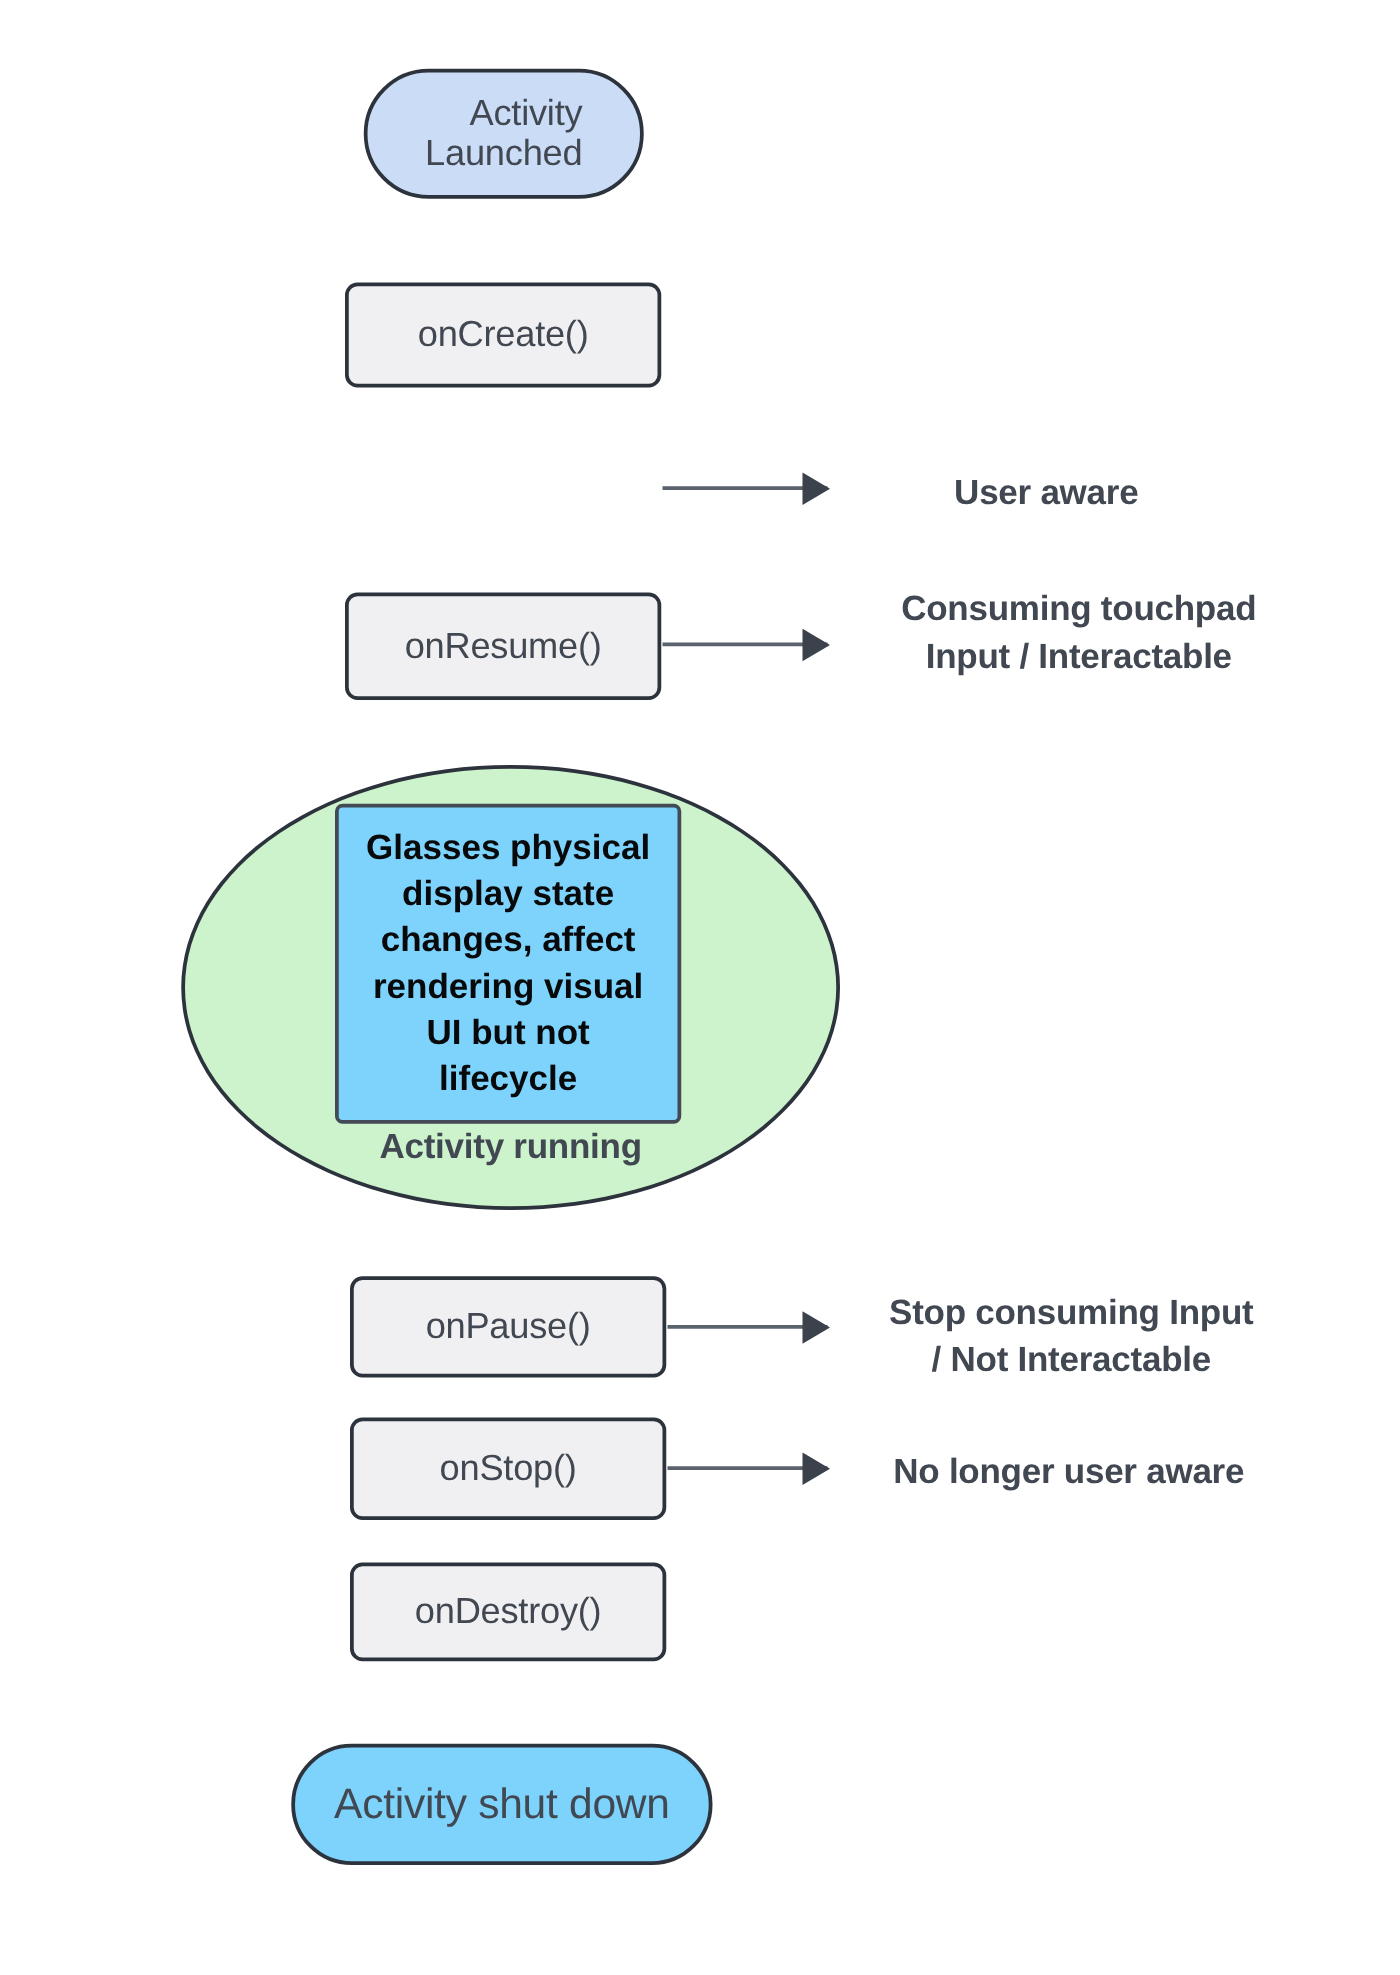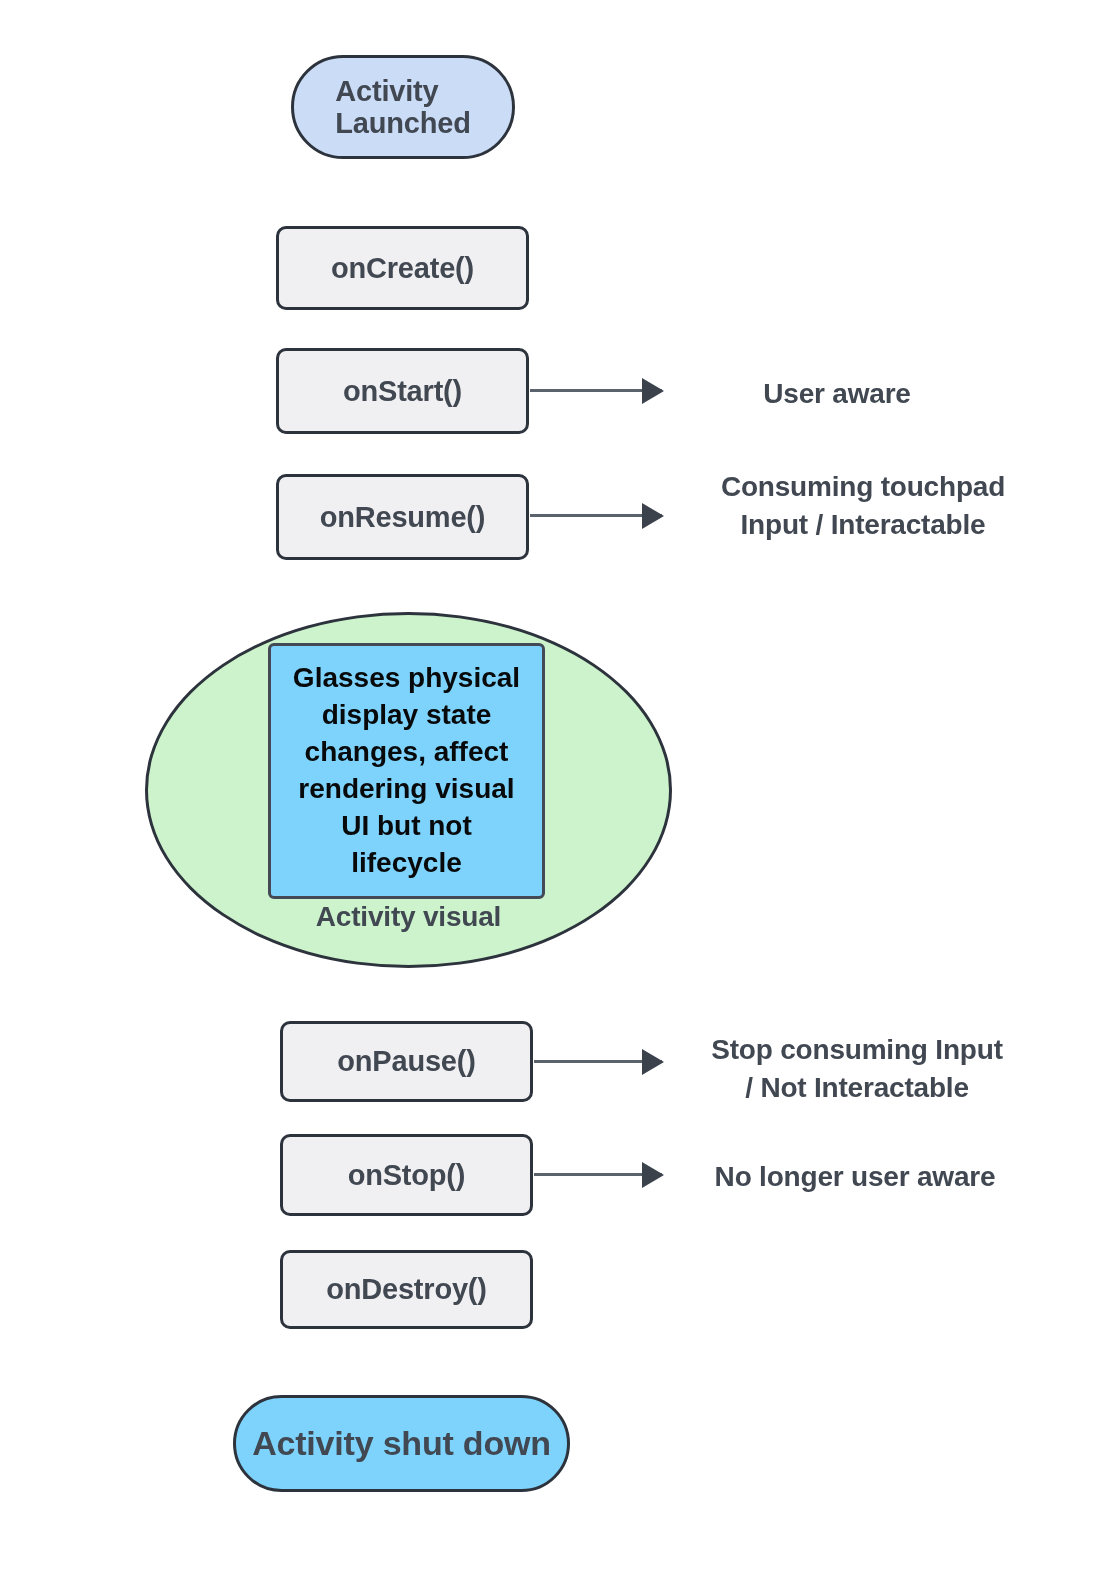--- a/index.html
+++ b/index.html
@@ -18,24 +18,24 @@
     overflow: hidden;
   }
 
   
   .node {
     position: absolute;
     box-sizing: border-box;
     display: flex;
     align-items: center;
     justify-content: center;
-    text-align: left;
+    text-align: right;
     border: 3px solid #2d333c;
     color: #414852;
-    font-weight: bold;
+    font-weight: normal;
     line-height: 1.12;
     white-space: pre-line;
   }
 
   .pill {
     border-radius: 999px;
   }
 
   .method-box {
     background: #f0f0f2;
@@ -125,33 +125,32 @@
 </head>
 <body>
 
 <div id="canvas">
 
   <div class="node pill start-node" style="left:291px; top:55px; width:224px; height:104px;">Activity
 Launched</div>
 
   <div class="node method-box" style="left:276px; top:226px; width:253px; height:84px;">onCreate()</div>
 
-  <div class="node method-box" style="left:276px; top:348px; width:253px; height:86px;">onStart()</div>
 
   <div class="arrow" style="left:530px; top:389px; width:132px;"></div>
   <div class="side-label" style="left:692px; top:375px; width:290px;">User aware</div>
 
   <div class="node method-box" style="left:276px; top:474px; width:253px; height:86px;">onResume()</div>
 
   <div class="arrow" style="left:530px; top:514px; width:132px;"></div>
   <div class="side-label" style="left:683px; top:468px; width:360px;">Consuming touchpad
 Input / Interactable</div>
 
   <div class="running-ellipse" style="left:145px; top:612px; width:527px; height:356px;">
-    <div class="running-label" style="left:0; top:286px;">Activity visual</div>
+    <div class="running-label" style="left:0; top:286px;">Activity running</div>
   </div>
 
   <div class="inner-note" style="left:268px; top:643px; width:277px; height:256px;">Glasses physical
 display state
 changes, affect
 rendering visual
 UI but not
 lifecycle</div>
 
   <div class="node method-box" style="left:280px; top:1021px; width:253px; height:81px;">onPause()</div>

